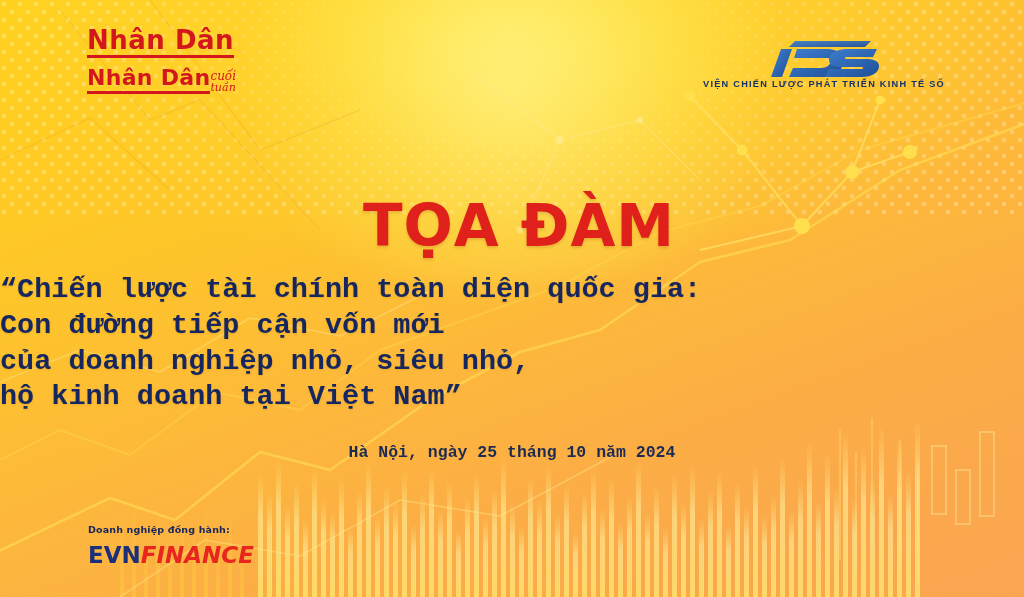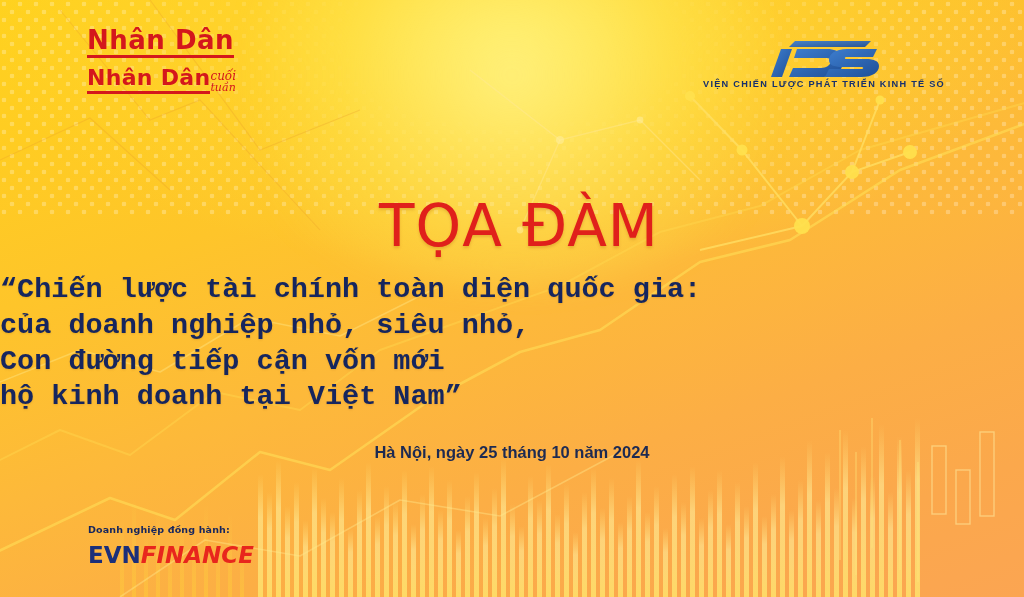--- a/index.html
+++ b/index.html
@@ -66,38 +66,38 @@
     font-size:9.2px;font-weight:bold;color:#17306b;
     letter-spacing:1.25px;
     font-family:"Liberation Sans", sans-serif;
     white-space:nowrap;
   }
 
   
   .toadam{
     position:absolute;left:0;right:0;top:192px;text-align:center;
     font-family:"DejaVu Sans", sans-serif;
-    font-weight:normal;font-size:58px;letter-spacing:1px;
+    font-weight:bold;font-size:58px;letter-spacing:1px;
     color:#e0201b;
     text-shadow:0 2px 3px rgba(150,70,0,.22);
     padding-left:14px;
   }
 
   .subject{
     position:absolute;left:0;right:0;top:272px;
     font-family:Liberation Mono, monospace;
     font-weight:bold;color:#16265e;
     font-size:28.5px;line-height:1.255;
     text-shadow:0 1px 2px rgba(140,85,0,.18);
   }
   .subject div{white-space:nowrap;}
 
   .date{
     position:absolute;left:0;right:0;top:443px;text-align:center;
-    font-family:Liberation Sans, sans-serif;
+    font-family:Liberation Mono, monospace;
     font-weight:bold;font-size:16.5px;color:#1d2a52;
   }
 
   
   .sponsor{position:absolute;left:88px;top:524px;text-align:left;width:180px;}
   .sp-label{
     font-family:"DejaVu Sans", sans-serif;
     font-weight:bold;font-size:9.5px;color:#16265e;
     letter-spacing:.15px;
   }
@@ -315,22 +315,22 @@
         <path d="M30,8 L106,8 L100,14 L24,14 Z" opacity=".95"></path>
       </g>
     </svg>
     <div class="ids-sub">VIỆN CHIẾN LƯỢC PHÁT TRIỂN KINH TẾ SỐ</div>
   </div>
 
   <div class="toadam">TỌA ĐÀM</div>
 
   <div class="subject">
     <div>“Chiến lược tài chính toàn diện quốc gia:</div>
+    <div>Con đường tiếp cận vốn mới</div>
     <div>của doanh nghiệp nhỏ, siêu nhỏ,</div>
-    <div>Con đường tiếp cận vốn mới</div>
     <div>hộ kinh doanh tại Việt Nam”</div>
   </div>
 
   <div class="date">Hà Nội, ngày 25 tháng 10 năm 2024</div>
 
   <div class="sponsor">
     <div class="sp-label">Doanh nghiệp đồng hành:</div>
     <div class="sp-brand"><span class="sp-evn">EVN</span><span class="sp-fin">FINANCE</span></div>
   </div>
 

